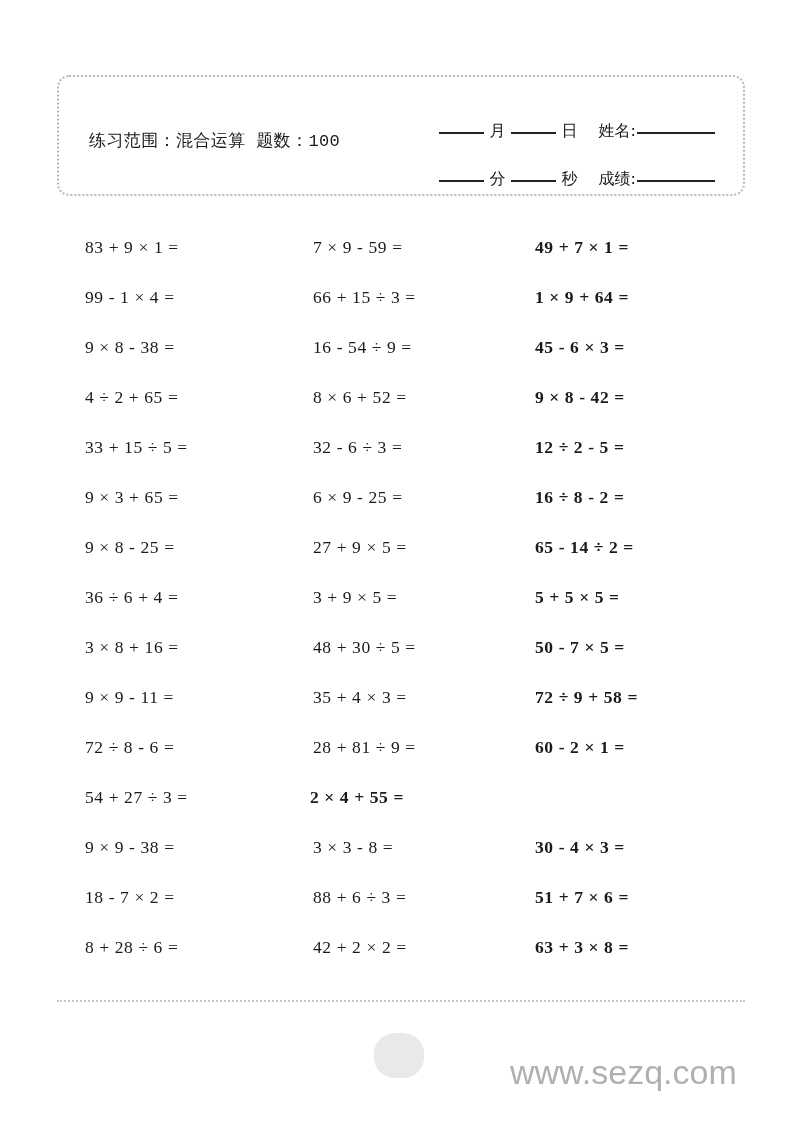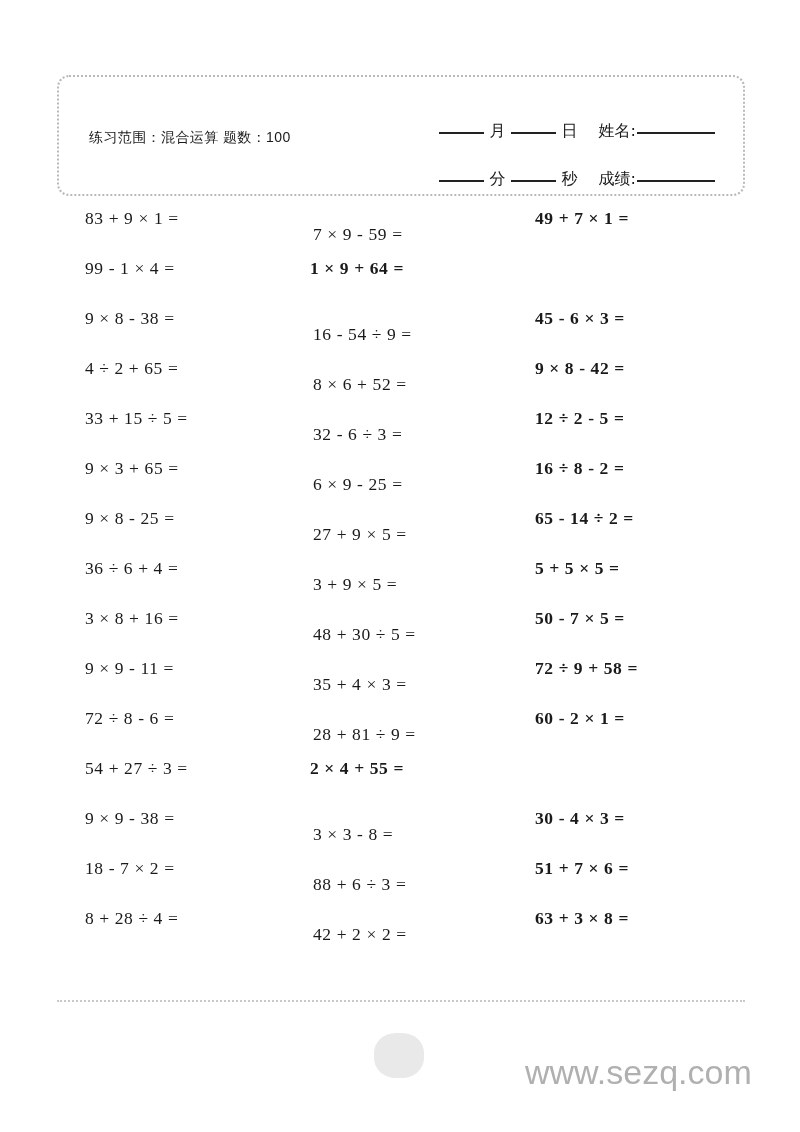--- a/index.html
+++ b/index.html
@@ -26,24 +26,24 @@
     height: 121px;
     border: 2px dotted #b9b9b9;
     border-radius: 12px;
     box-sizing: border-box;
   }
 
   #header-left {
     position: absolute;
     left: 30px;
     top: 52px;
-    font-size: 14px;
+    font-size: 17px;
     letter-spacing: 0.4px;
     white-space: nowrap;
-    font-family: Liberation Sans, sans-serif;
+    font-family: Liberation Mono, monospace;
   }
 
   #header-right {
     position: absolute;
     right: 28px;
     top: 20px;
     width: 340px;
   }
 
   .hdr-line {
@@ -83,21 +83,21 @@
   
   #problem-grid {
     position: absolute;
     left: 0;
     top: 208px;
     width: 800px;
   }
   .prow {
     display: flex;
     height: 50px;
-    align-items: flex-start;
+    align-items: flex-end;
   }
   .pcell {
     font-size: 17.5px;
     letter-spacing: 0.6px;
     white-space: nowrap;
     font-family: "Liberation Serif", "DejaVu Serif", serif;
   }
   .pcell-1 { width: 225px; padding-left: 85px; box-sizing: border-box; }
   .pcell-2 { width: 225px; padding-left: 88px; box-sizing: border-box; margin-top: 16px; }
   .pcell-3 { width: 250px; padding-left: 85px; box-sizing: border-box; font-weight: bold; }
@@ -115,21 +115,21 @@
     position: absolute;
     left: 374px;
     top: 1033px;
     width: 50px;
     height: 45px;
     background: #e9e9e9;
     border-radius: 22px / 20px;
   }
   #watermark {
     position: absolute;
-    left: 525px;
+    left: 510px;
     top: 1053px;
     font-family: "Liberation Sans", "DejaVu Sans", sans-serif;
     font-size: 34px;
     color: #b0b0b0;
     letter-spacing: 0px;
     white-space: nowrap;
   }
 </style>
 </head>
 <body>
@@ -162,20 +162,21 @@
 </div>
 
 <div id="problem-grid">
     <div class="prow">
       <div class="pcell pcell-1">83 + 9 × 1 =</div>
       <div class="pcell pcell-2">7 × 9 - 59 =</div>
       <div class="pcell pcell-3">49 + 7 × 1 =</div>
     </div>
     <div class="prow">
       <div class="pcell pcell-1">99 - 1 × 4 =</div>
+      <div class="pcell pcell-2">66 + 15 ÷ 3 =</div>
       <div class="pcell pcell-3">1 × 9 + 64 =</div>
     </div>
     <div class="prow">
       <div class="pcell pcell-1">9 × 8 - 38 =</div>
       <div class="pcell pcell-2">16 - 54 ÷ 9 =</div>
       <div class="pcell pcell-3">45 - 6 × 3 =</div>
     </div>
     <div class="prow">
       <div class="pcell pcell-1">4 ÷ 2 + 65 =</div>
       <div class="pcell pcell-2">8 × 6 + 52 =</div>
@@ -224,21 +225,21 @@
       <div class="pcell pcell-1">9 × 9 - 38 =</div>
       <div class="pcell pcell-2">3 × 3 - 8 =</div>
       <div class="pcell pcell-3">30 - 4 × 3 =</div>
     </div>
     <div class="prow">
       <div class="pcell pcell-1">18 - 7 × 2 =</div>
       <div class="pcell pcell-2">88 + 6 ÷ 3 =</div>
       <div class="pcell pcell-3">51 + 7 × 6 =</div>
     </div>
     <div class="prow">
-      <div class="pcell pcell-1">8 + 28 ÷ 4 =</div>
+      <div class="pcell pcell-1">8 + 28 ÷ 6 =</div>
       <div class="pcell pcell-2">42 + 2 × 2 =</div>
       <div class="pcell pcell-3">63 + 3 × 8 =</div>
     </div>
   </div>
 
 <div id="footer-divider"></div>
 <div id="footer-blob"></div>
 <div id="watermark">www.sezq.com</div>
 
 </body></html>

